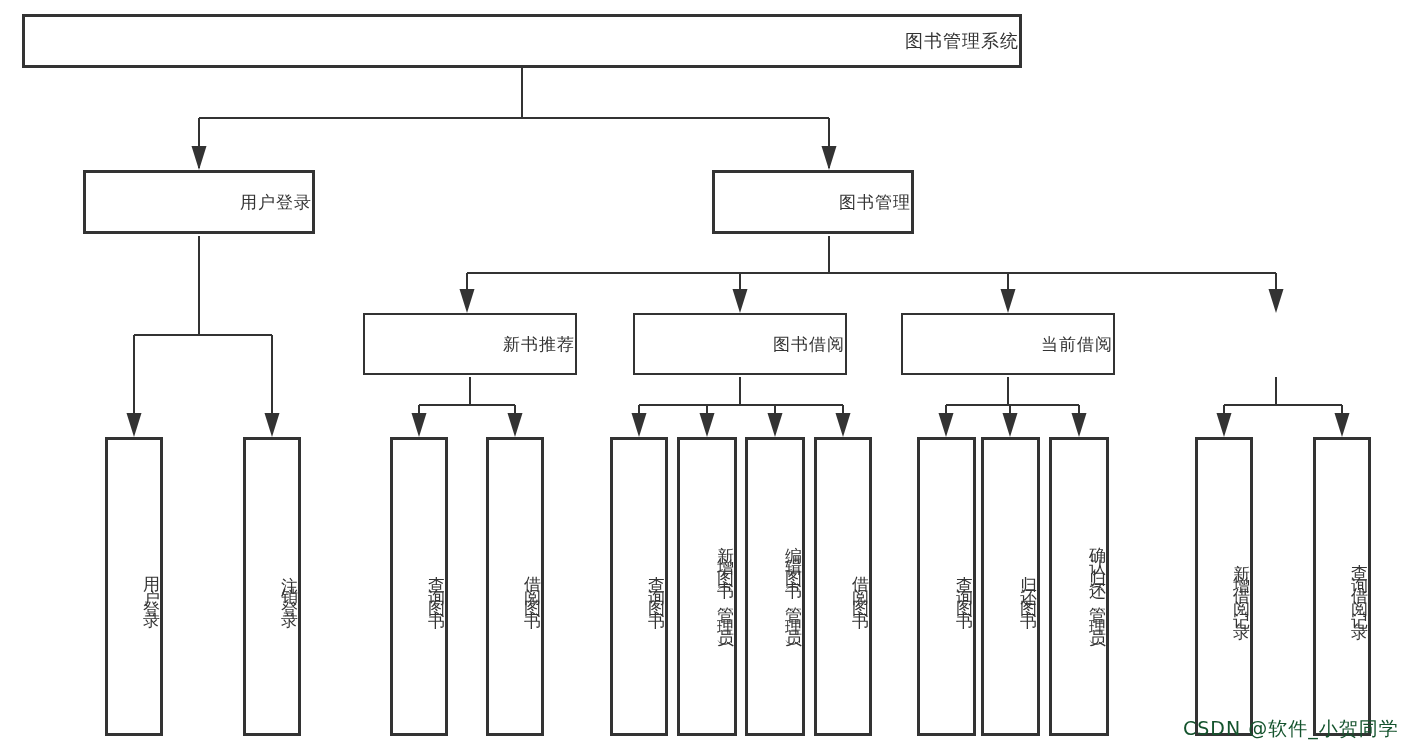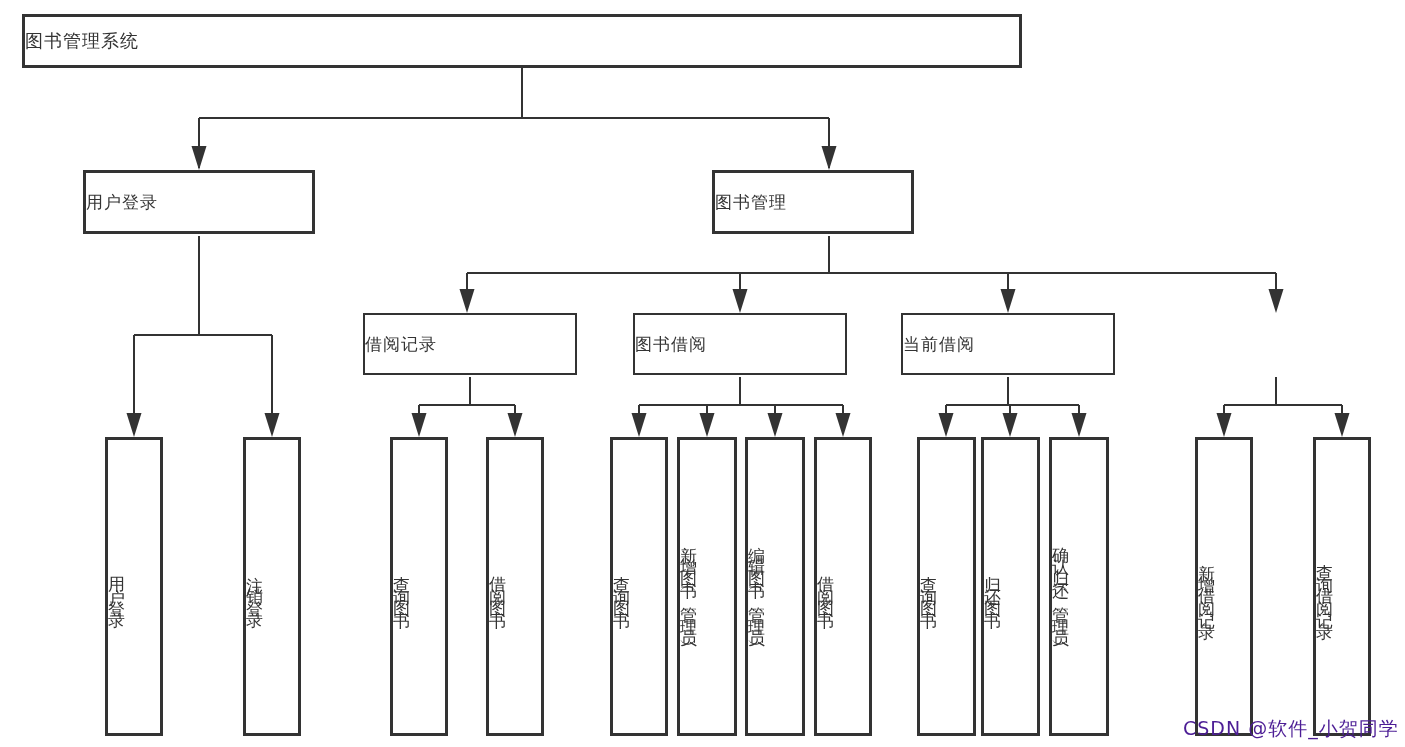--- a/index.html
+++ b/index.html
@@ -17,41 +17,41 @@
     width: 1405px; height: 747px;
   }
   .box {
     position: absolute;
     box-sizing: border-box;
     background: #ffffff;
     border: 2px solid #333333;
     color: #333333;
     display: flex;
     align-items: center;
-    justify-content: flex-start;
+    justify-content: flex-end;
     font-size: 17px;
     line-height: 1.2;
     white-space: nowrap;
   }
   .root  { border-width: 3px; font-size: 18px; letter-spacing: 1px; }
   .lvl2  { border-width: 3px; letter-spacing: 1px; }
   .lvl3  { border-width: 2px; letter-spacing: 1px; }
   .leaf  { border-width: 3px; }
   .vtext {
     writing-mode: vertical-lr;
     letter-spacing: 12px;
     line-height: 1;
     font-size: 17px;
   }
   .watermark {
     position: absolute;
     left: 1183px;
     top: 716px;
     font-size: 19px;
-    color: #4c1d95;
+    color: #14532d;
     letter-spacing: 1px;
     white-space: nowrap;
     text-align: right;
   }
 </style>
 </head>
 <body>
 
 <div class="canvas">
 
@@ -92,21 +92,21 @@
   </div>
 
   <div class="box lvl2" style="left:83px; top:170px; width:232px; height:64px;">
     <span>用户登录</span>
   </div>
   <div class="box lvl2" style="left:712px; top:170px; width:202px; height:64px;">
     <span>图书管理</span>
   </div>
 
   <div class="box lvl3" style="left:363px; top:313px; width:214px; height:62px;">
-    <span>借阅记录</span>
+    <span>新书推荐</span>
   </div>
   <div class="box lvl3" style="left:901px; top:313px; width:214px; height:62px;">
     <span>当前借阅</span>
   </div>
   <div class="box lvl3" style="left:633px; top:313px; width:214px; height:62px;">
     <span>图书借阅</span>
   </div>
 
   <div class="box leaf" style="left:105px; top:437px; width:58px; height:299px;">
     <span class="vtext">用户登录</span>

